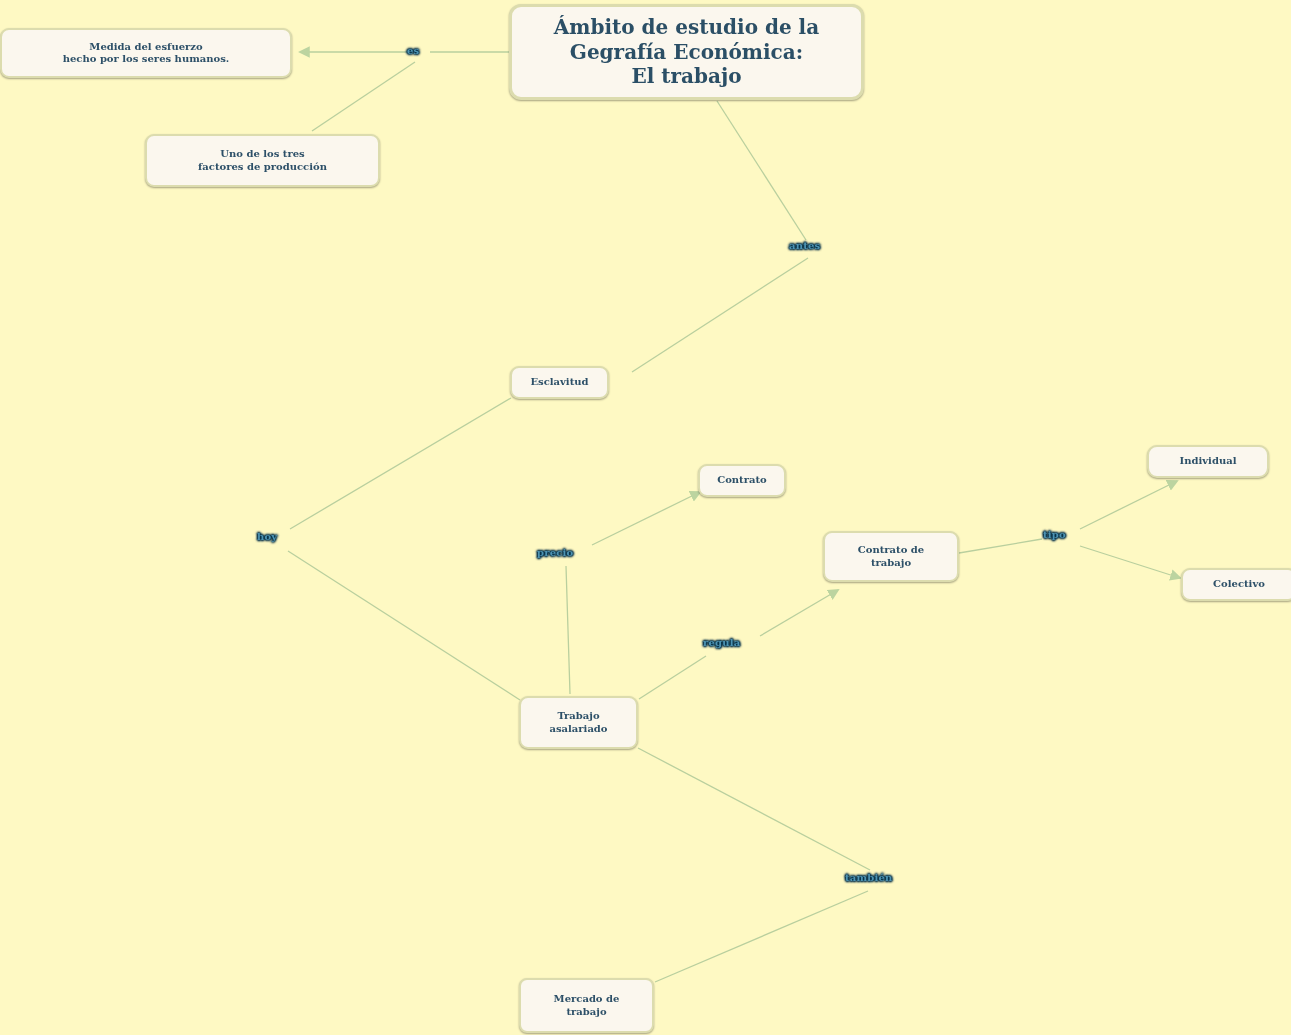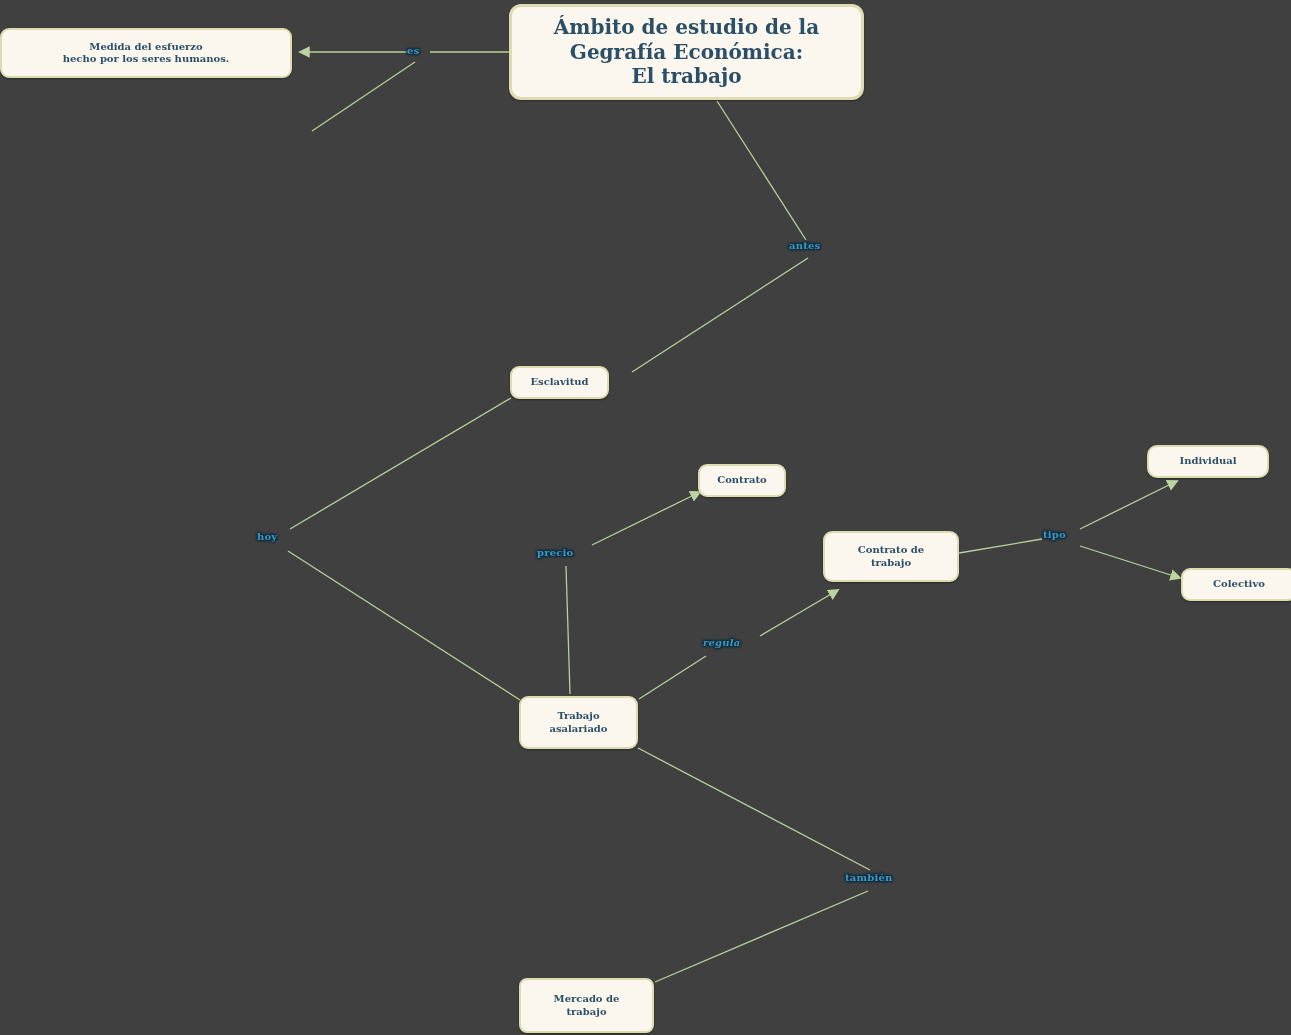--- a/index.html
+++ b/index.html
@@ -5,21 +5,21 @@
 <style>
   html, body {
     margin: 0;
     padding: 0;
     background: #04304a;
   }
   #map {
     position: relative;
     width: 1291px;
     height: 1035px;
-    background: #404040;
+    background: #fef9c3;
     overflow: hidden;
     font-family: "DejaVu Serif", "Liberation Serif", serif;
   }
   #links-layer {
     position: absolute;
     left: 0;
     top: 0;
     width: 1291px;
     height: 1035px;
     pointer-events: none;
@@ -105,20 +105,22 @@
     </g>
   </svg>
 
   <div class="node node-root" style="left:509px; top:4px; width:355px; height:96px;">Ámbito de estudio de la
 Gegrafía Económica:
 El trabajo</div>
 
   <div class="node node-std" style="left:0px; top:28px; width:292px; height:50px;">Medida del esfuerzo
 hecho por los seres humanos.</div>
 
+  <div class="node node-std" style="left:145px; top:134px; width:235px; height:53px;">Uno de los tres
+factores de producción</div>
 
   <div class="node node-std" style="left:510px; top:366px; width:99px; height:33px;">Esclavitud</div>
 
   <div class="node node-std" style="left:698px; top:464px; width:88px; height:33px;">Contrato</div>
 
   <div class="node node-std" style="left:823px; top:531px; width:136px; height:51px;">Contrato de
 trabajo</div>
 
   <div class="node node-std" style="left:1147px; top:445px; width:122px; height:33px;border-radius:10px;">Individual</div>
 
@@ -131,19 +133,19 @@
 trabajo</div>
 
   <div class="link-label" style="left:407px; top:46px;">es</div>
 
   <div class="link-label" style="left:789px; top:241px;">antes</div>
 
   <div class="link-label" style="left:257px; top:532px;">hoy</div>
 
   <div class="link-label" style="left:537px; top:548px;">precio</div>
 
-  <div class="link-label" style="left:703px; top:638px;font-style:italic;">regula</div>
+  <div class="link-label" style="left:703px; top:638px;">regula</div>
 
   <div class="link-label" style="left:1043px; top:530px;">tipo</div>
 
   <div class="link-label" style="left:845px; top:873px;">también</div>
 
 </div>
 
 </body></html>

